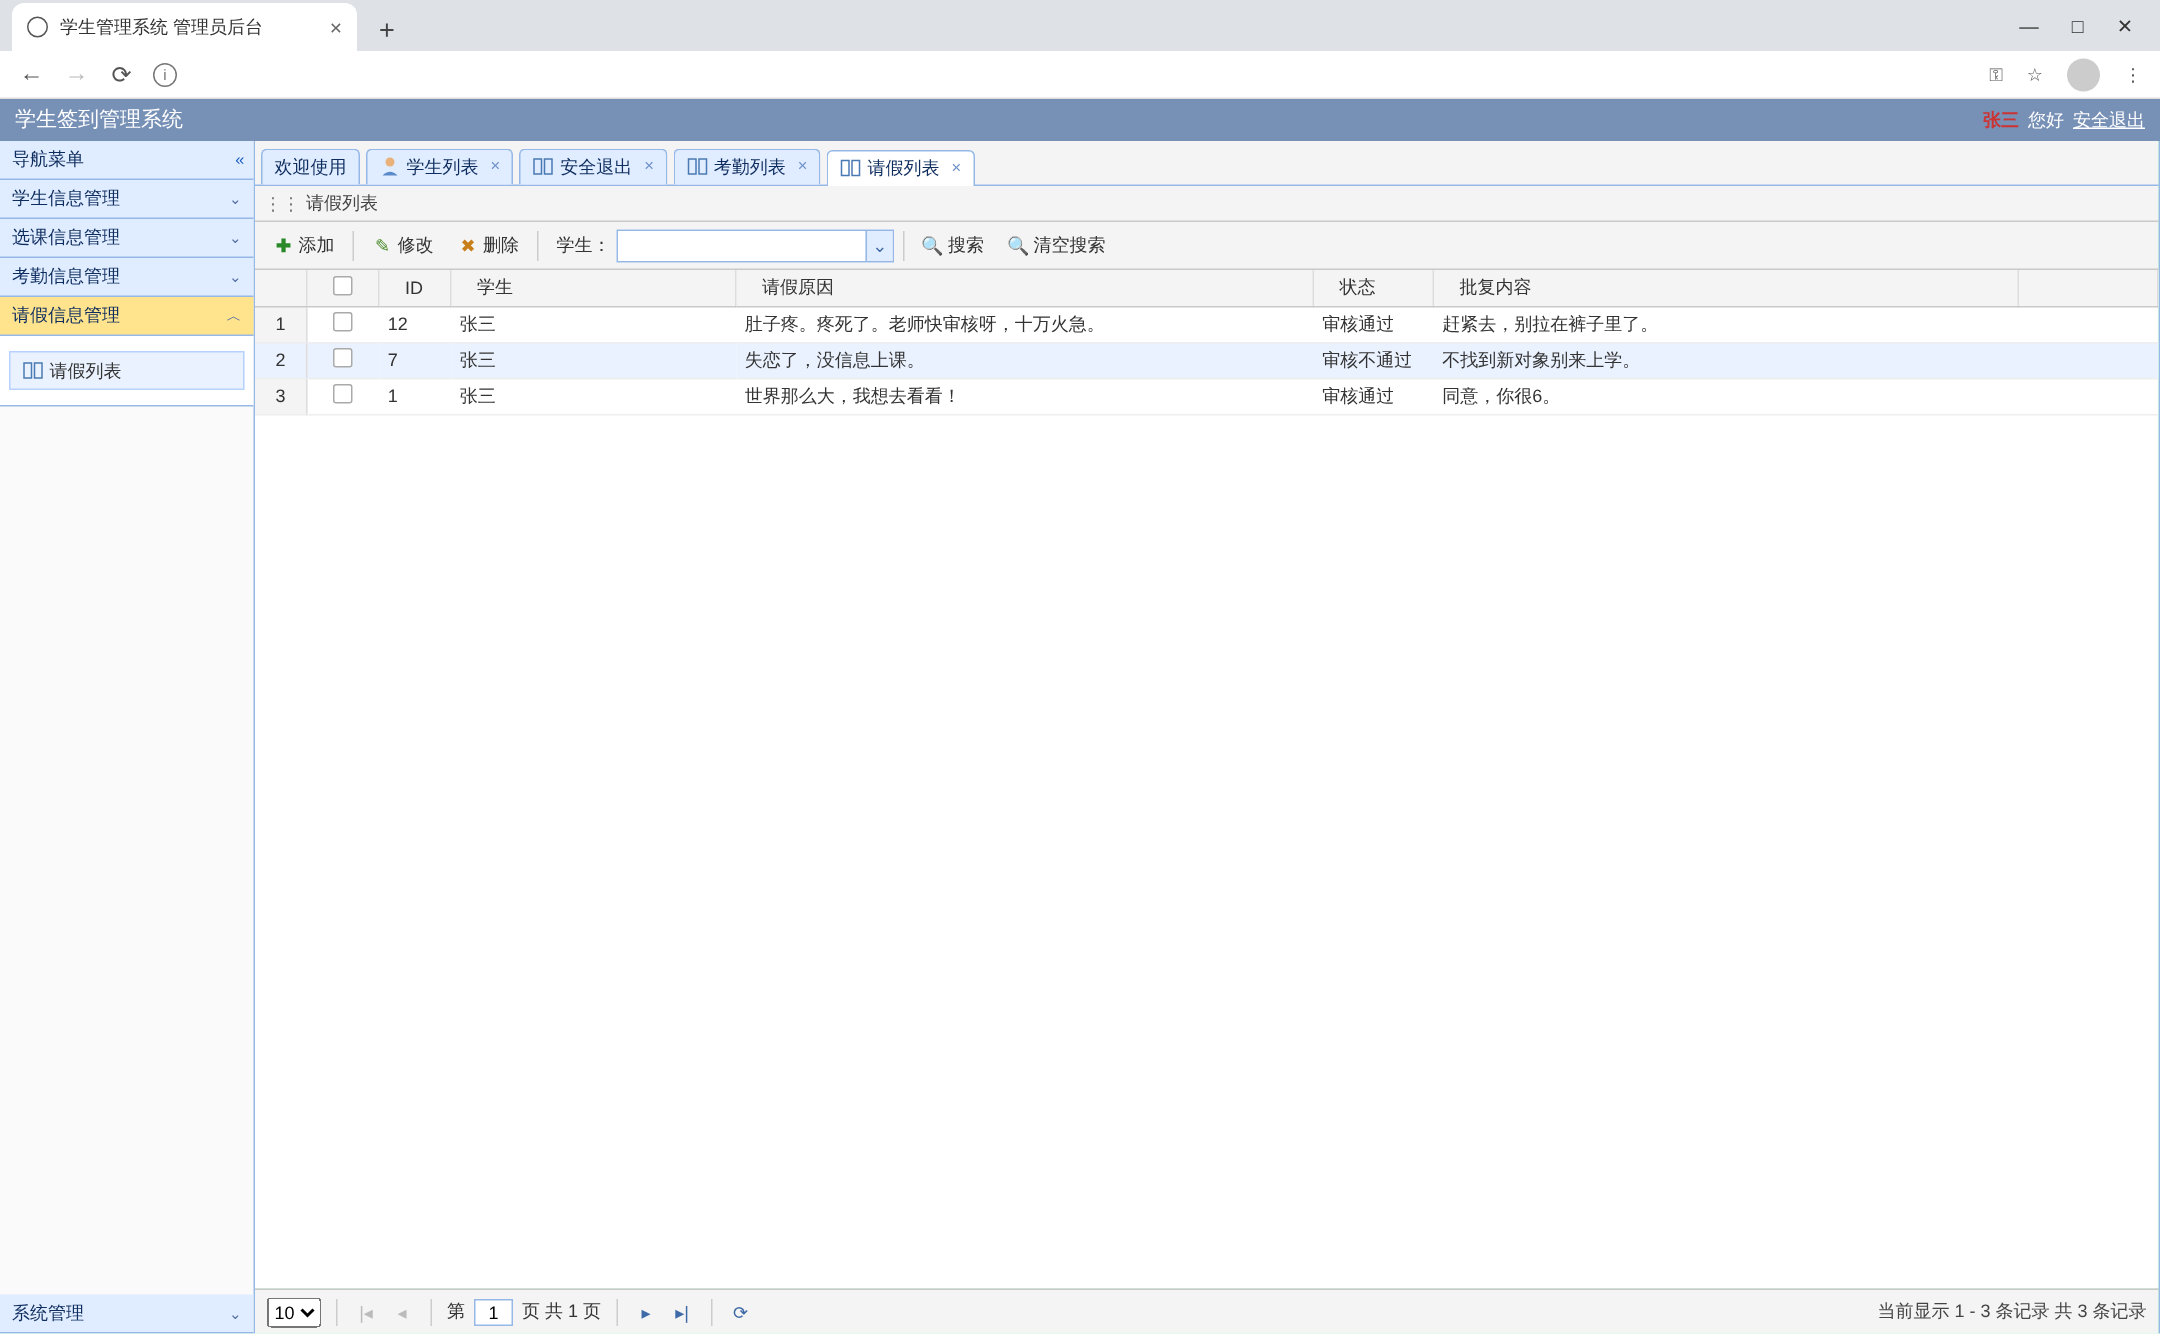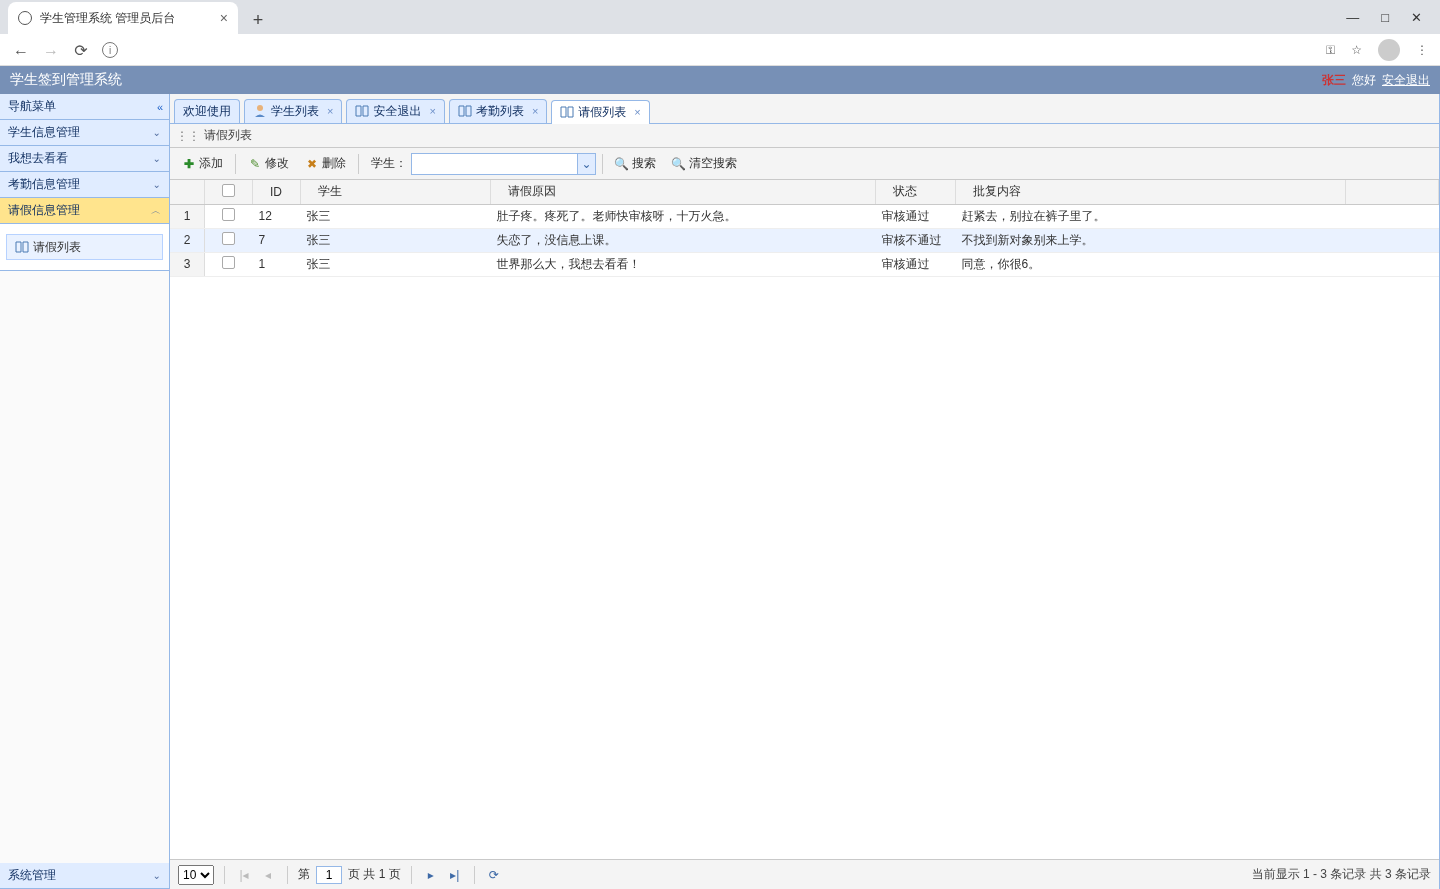--- a/index.html
+++ b/index.html
@@ -142,21 +142,21 @@
       <div class="panel-hd">
         <span>导航菜单</span>
         <span class="coll">«</span>
       </div>
       <div class="accordion">
         <div class="acc-item">
           <span>学生信息管理</span>
           <span class="chev">⌄</span>
         </div>
         <div class="acc-item">
-          <span>我想去看看</span>
+          <span>选课信息管理</span>
           <span class="chev">⌄</span>
         </div>
         <div class="acc-item">
           <span>考勤信息管理</span>
           <span class="chev">⌄</span>
         </div>
         <div class="acc-item sel">
           <span>请假信息管理</span>
           <span class="chev">︿</span>
         </div>

